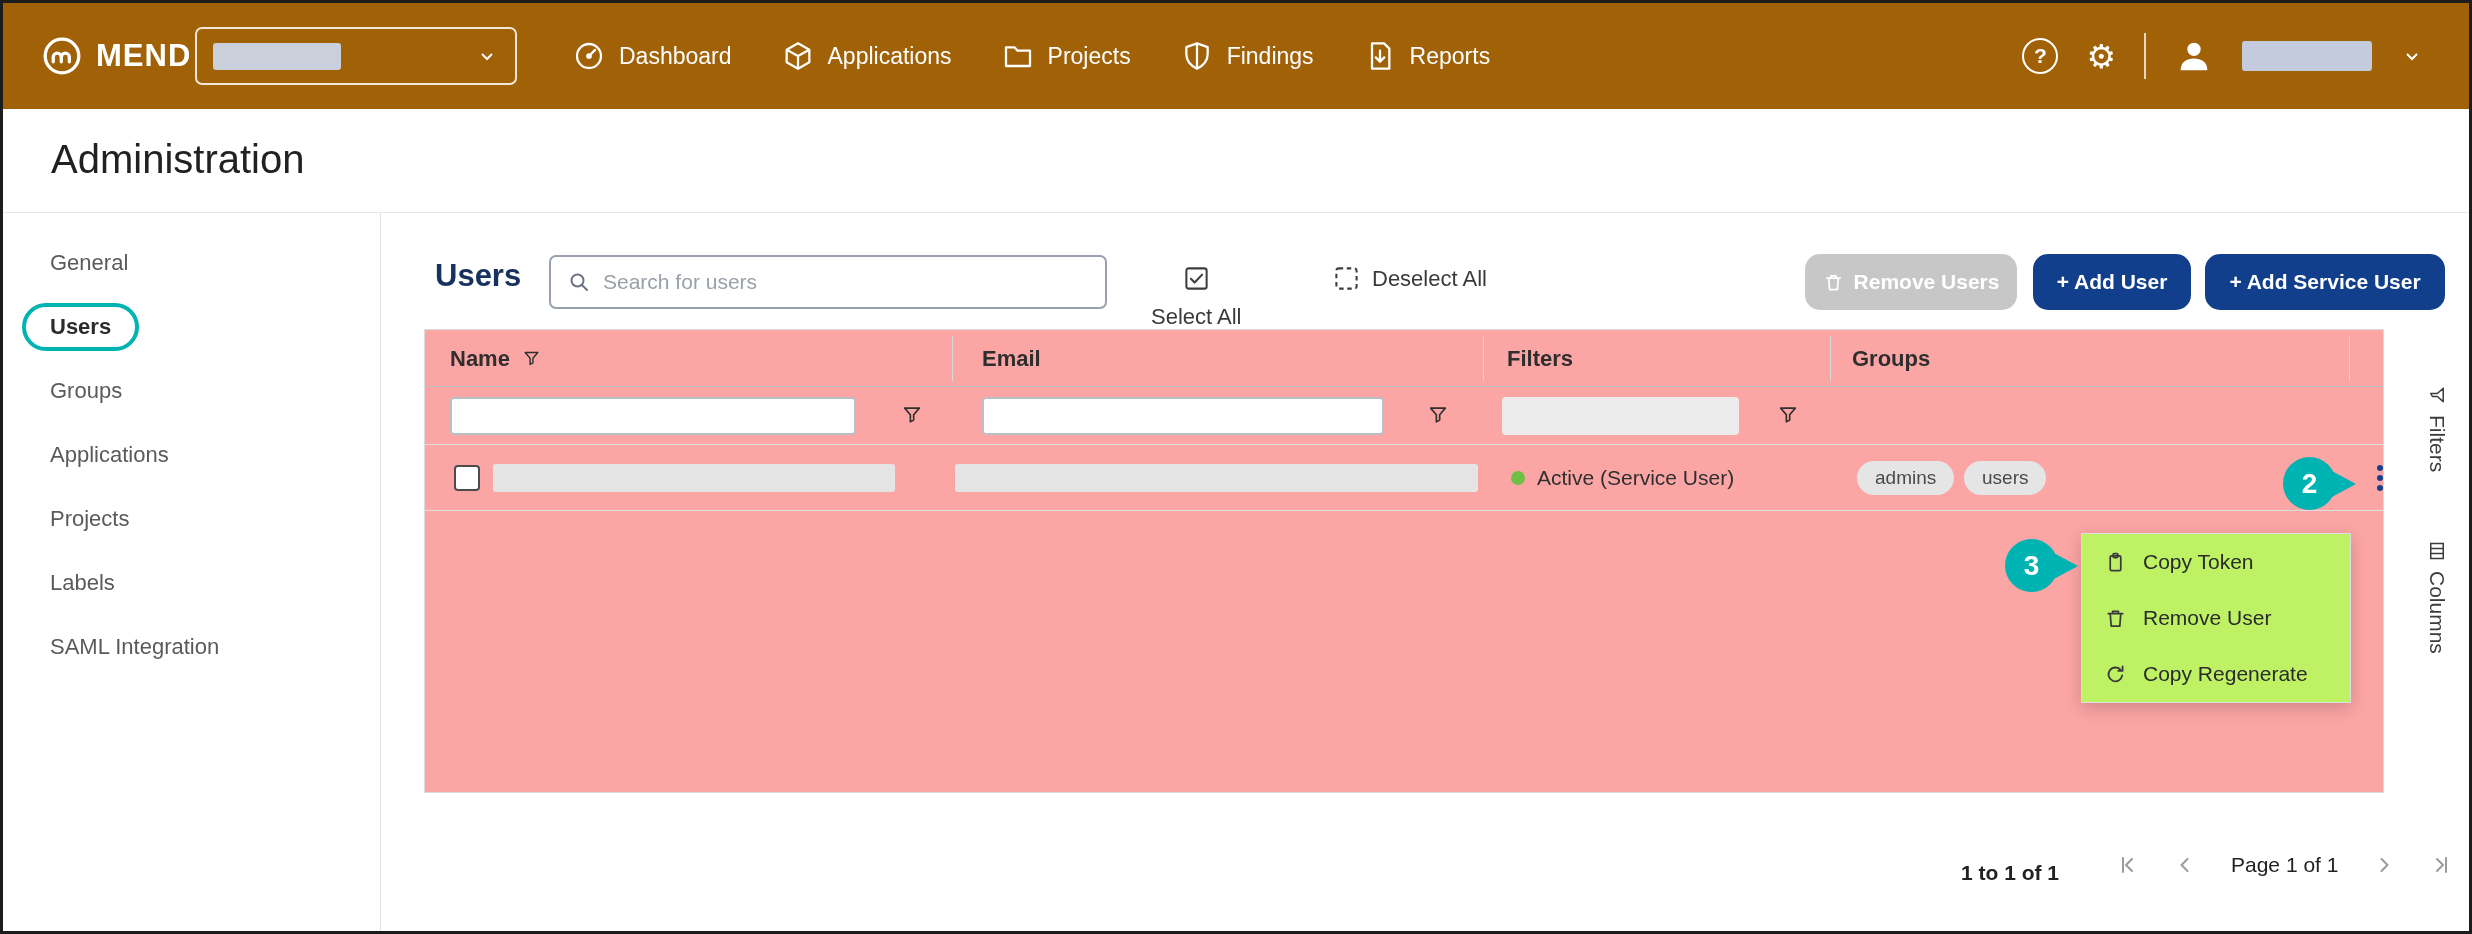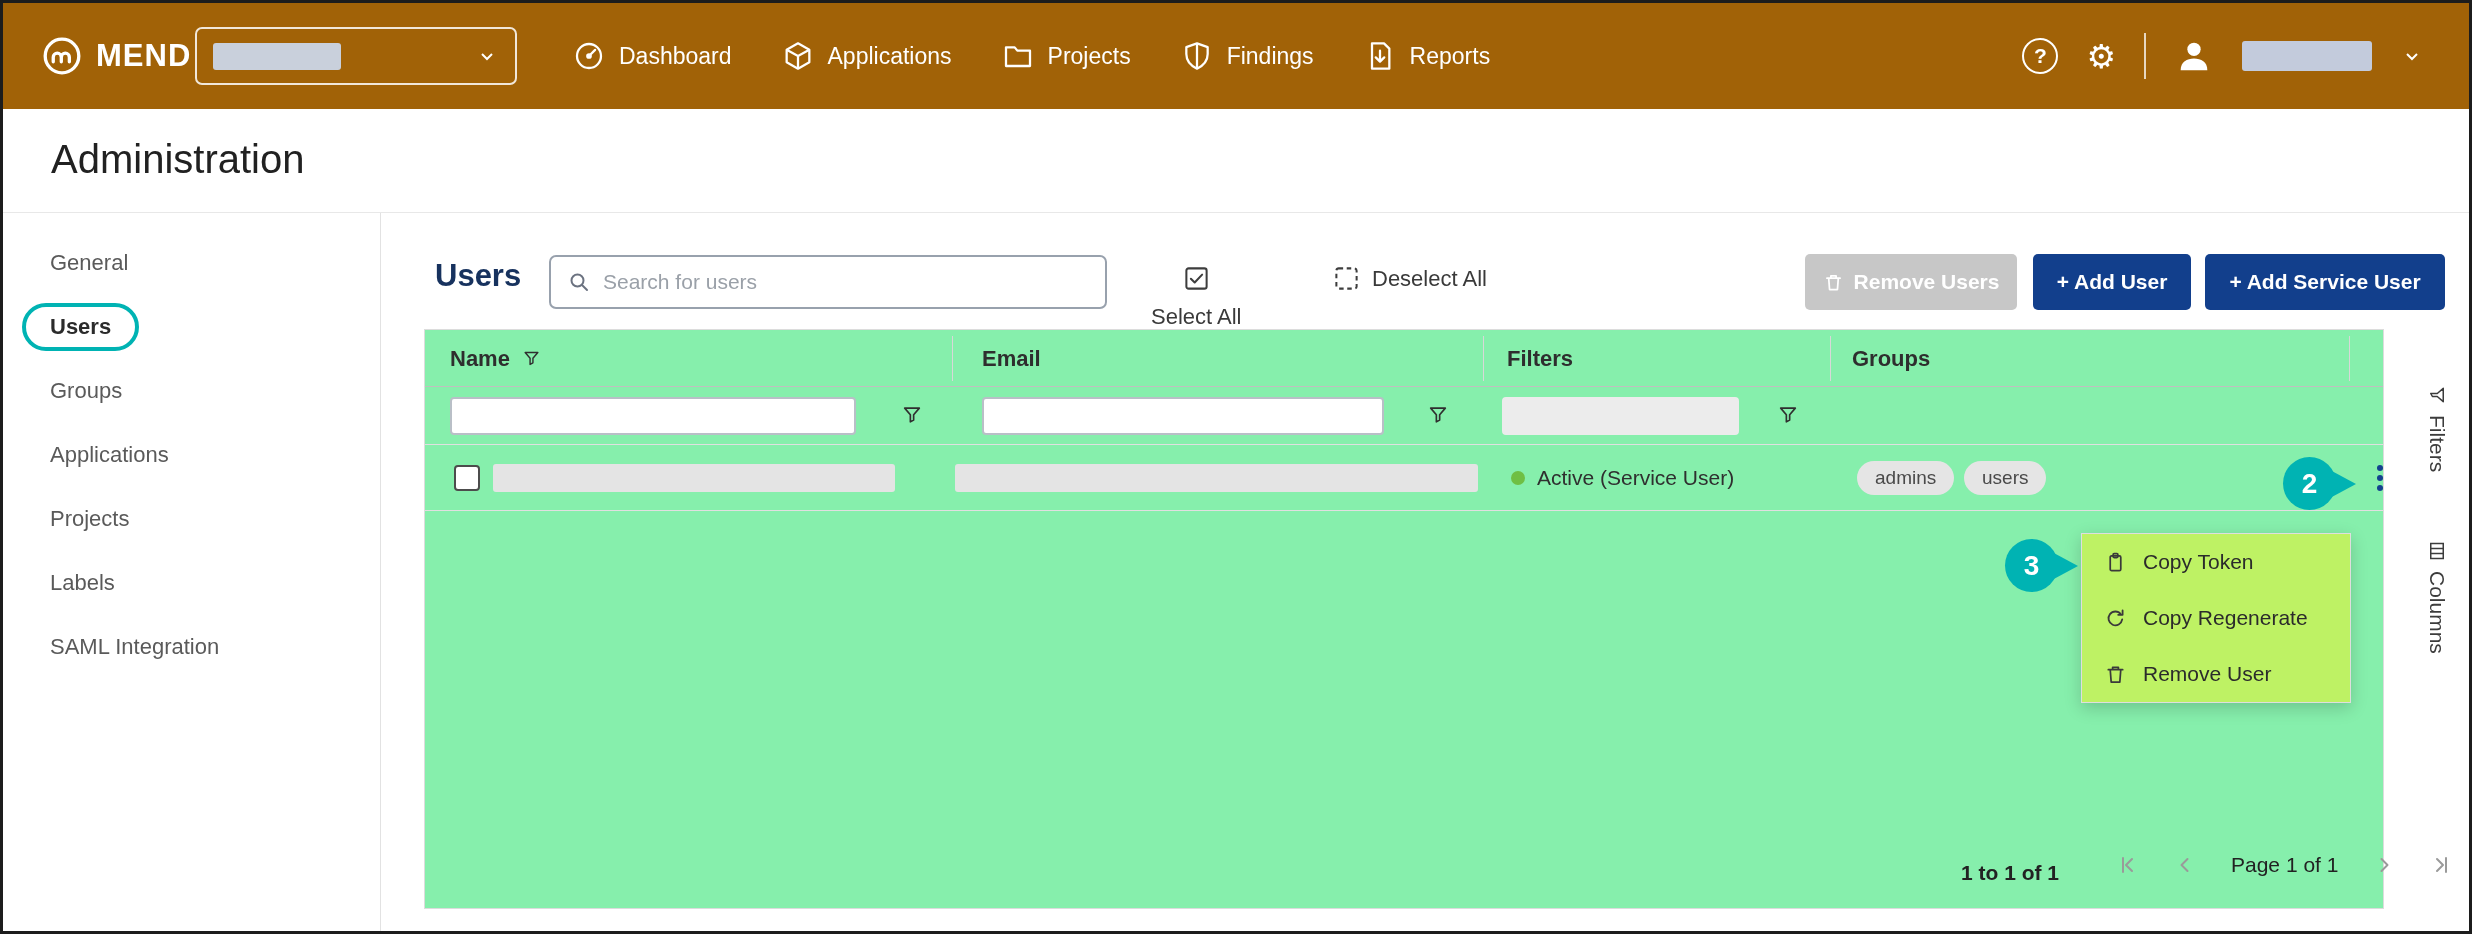--- a/index.html
+++ b/index.html
@@ -30,27 +30,27 @@
   .side-list { list-style:none; padding-top:18px; }
   .side-item { height:64px; display:flex; align-items:center; padding-left:47px; font-size:22px; color:#5a5a5a; cursor:pointer; }
   .users-oval { display:inline-flex; align-items:center; border:4px solid #00b3b3; border-radius:30px; padding:7px 24px; margin-left:-28px; color:#2b2b2b; font-weight:700; }
 
   
   .users-title { position:absolute; left:432px; top:255px; font-size:31px; font-weight:700; color:#17325e; }
   .search-box { position:absolute; left:546px; top:252px; width:558px; height:54px; border:2px solid #98a1ad; border-radius:7px; display:flex; align-items:center; padding:0 16px; gap:12px; background:#fff; }
   .search-box input { border:none; outline:none; flex:1; font-size:21px; font-family:inherit; color:#333; }
   .search-box input::placeholder { color:#9aa0a8; }
   .chk-action { position:absolute; top:262px; display:flex; align-items:center; gap:12px; font-size:22px; color:#3a3a3a; cursor:pointer; }
-  .btn { position:absolute; top:251px; height:56px; border:none; border-radius:5px; color:#fff; font-size:21px; font-weight:600; font-family:inherit; display:flex; align-items:center; justify-content:center; gap:10px; cursor:pointer; }
+  .btn { position:absolute; top:251px; height:56px; border:none; border-radius:15px; color:#fff; font-size:21px; font-weight:600; font-family:inherit; display:flex; align-items:center; justify-content:center; gap:10px; cursor:pointer; }
   .btn-remove { left:1802px; width:212px; background:#c7c7c7; cursor:default; }
   .btn-add-user { left:2030px; width:158px; background:#123f8c; }
   .btn-add-service { left:2202px; width:240px; background:#123f8c; }
 
   
-  .table { position:absolute; left:421px; top:326px; width:1960px; height:580px; border:1px solid #dcdcdc; background:#86efac; }
+  .table { position:absolute; left:421px; top:326px; width:1960px; height:464px; border:1px solid #dcdcdc; background:#fca5a5; }
   .thead { position:absolute; left:0; top:0; width:100%; height:57px; border-bottom:1px solid #bfbfbf; }
   .th { position:absolute; top:0; height:57px; display:flex; align-items:center; gap:12px; font-size:22px; font-weight:700; color:#2e2e2e; }
   .col-sep { position:absolute; top:6px; width:1px; height:45px; background:#d8d8d8; }
   .filter-row { position:absolute; left:0; top:57px; width:100%; height:58px; border-bottom:1px solid #e0e0e0; }
   .filter-input { position:absolute; top:10px; height:38px; border:2px solid #b9bfc7; border-radius:4px; font-size:20px; font-family:inherit; padding:0 10px; color:#333; outline:none; }
   .filter-input:disabled { background:#ececec; border-color:#ececec; }
   .funnel-btn { position:absolute; top:17px; color:#2f2f2f; cursor:pointer; }
   .data-row { position:absolute; left:0; top:115px; width:100%; height:66px; border-bottom:1px solid #e0e0e0; }
   .row-check { position:absolute; left:29px; top:20px; width:26px; height:26px; border:2px solid #4c4c4c; border-radius:4px; cursor:pointer; background:#fff; }
   .redact { position:absolute; top:19px; height:28px; background:#e4e4e4; border-radius:3px; }
@@ -328,34 +328,34 @@
       <span>
         <svg width="23" height="23" viewBox="0 0 24 24" fill="none" stroke="currentColor" stroke-width="1.8" stroke-linejoin="round">
             <rect x="6.5" y="5" width="11" height="15.5" rx="1.5"></rect>
             <rect x="9.5" y="2.8" width="5" height="4" rx="1"></rect>
           </svg>
       </span>
       <span>Copy Token</span>
     </div>
     <div class="ctx-item">
       <span>
+        <svg width="23" height="23" viewBox="0 0 24 24" fill="none" stroke="currentColor" stroke-width="1.8" stroke-linecap="round" stroke-linejoin="round">
+            <path d="M4.5 7h15M9 7V4.5h6V7M6.5 7l1 13h9l1-13"></path>
+          </svg>
+      </span>
+      <span>Remove User</span>
+    </div>
+    <div class="ctx-item">
+      <span>
         <svg width="23" height="23" viewBox="0 0 24 24" fill="none" stroke="currentColor" stroke-width="1.9" stroke-linecap="round" stroke-linejoin="round">
             <path d="M19 13a7.2 7.2 0 1 1-1.4-5.5"></path>
             <path d="M19.4 3.6v4.6h-4.6"></path>
           </svg>
       </span>
       <span>Copy Regenerate</span>
-    </div>
-    <div class="ctx-item">
-      <span>
-        <svg width="23" height="23" viewBox="0 0 24 24" fill="none" stroke="currentColor" stroke-width="1.8" stroke-linecap="round" stroke-linejoin="round">
-            <path d="M4.5 7h15M9 7V4.5h6V7M6.5 7l1 13h9l1-13"></path>
-          </svg>
-      </span>
-      <span>Remove User</span>
     </div>
   </div>
 
   <div class="callout callout-2">
     <span class="tip"></span>
     <div class="circ">2</div>
   </div>
   <div class="callout callout-3">
     <span class="tip"></span>
     <div class="circ">3</div>

